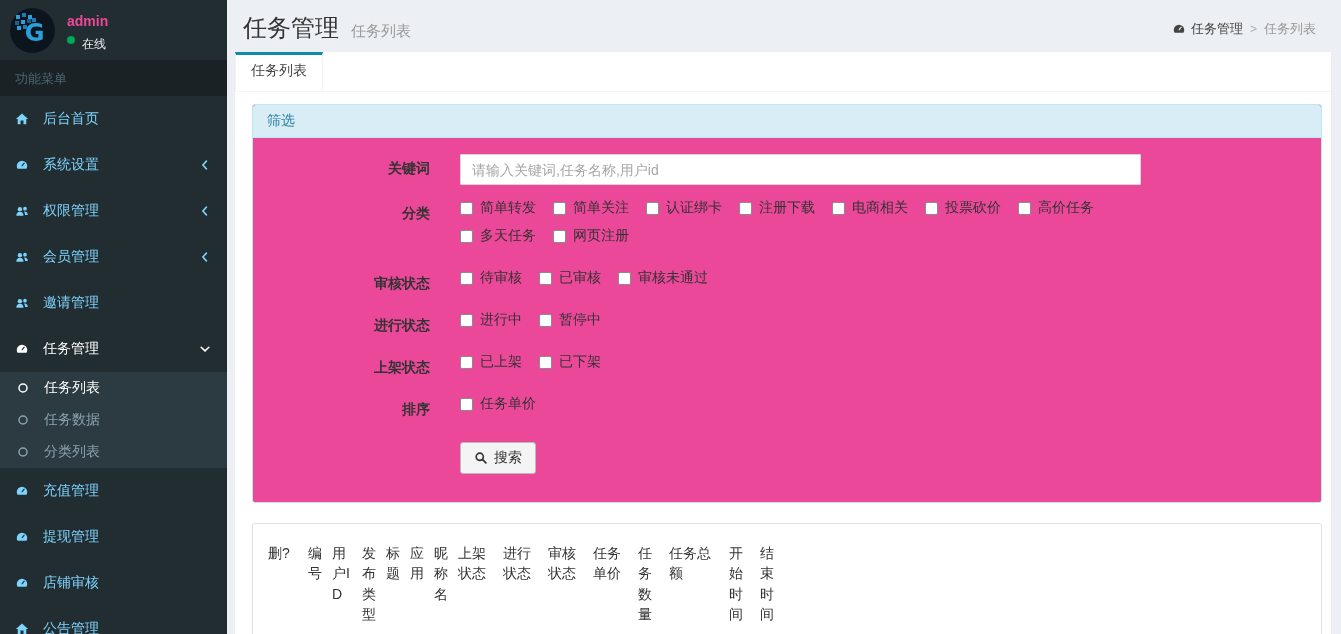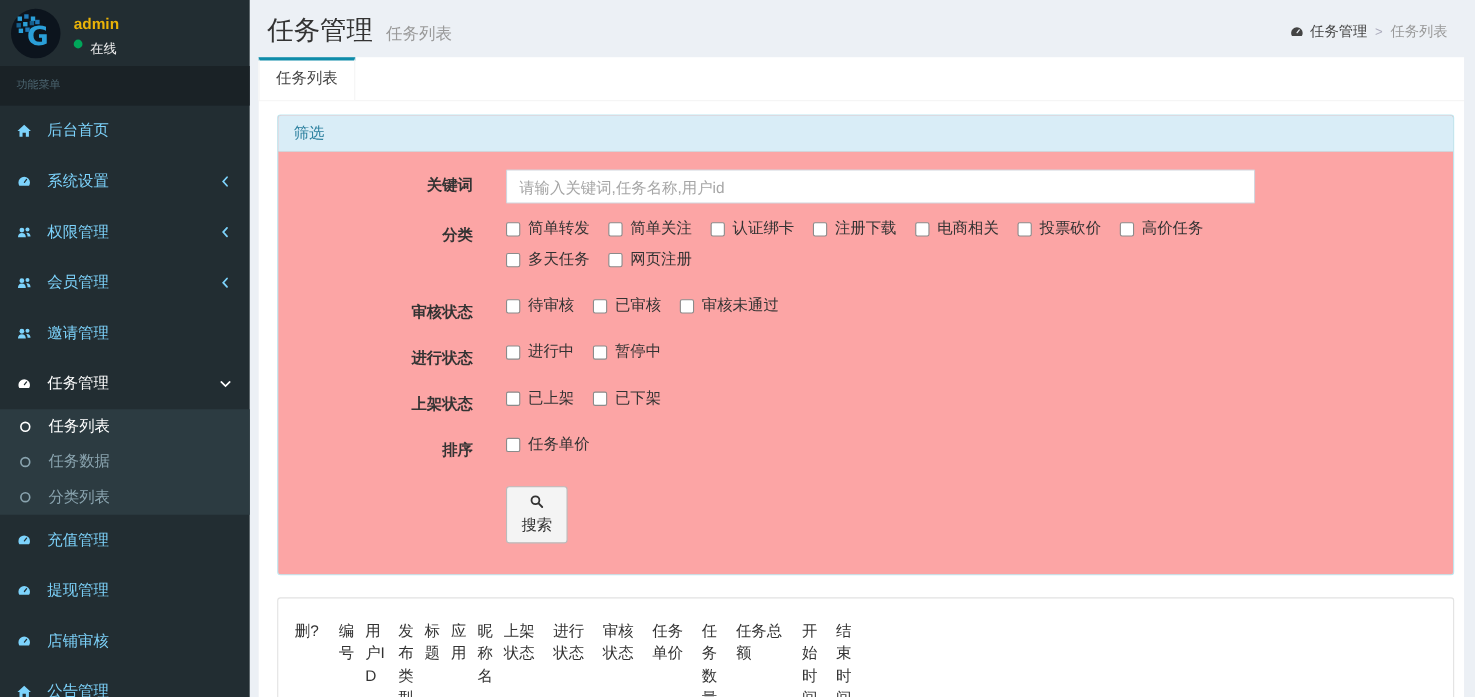--- a/index.html
+++ b/index.html
@@ -26,25 +26,25 @@
     font-family: "DejaVu Sans", sans-serif;
   }
   .logo::before {
     content: ""; position: absolute; width: 4px; height: 4px; background: #2a9fd8;
     top: 7px; left: 6px;
     box-shadow: 6px -2px 0 #1f79b8, 12px 0 0 #2a9fd8, -1px 6px 0 #15608f,
                 5px 5px 0 #2a9fd8, 11px 4px 0 #15608f, 16px 3px 0 #1f79b8,
                 1px 11px 0 #2a9fd8, 7px 10px 0 #1f79b8;
   }
   .user-info { padding-top: 5px; }
-  .user-name { color: #eab308; font-weight: bold; font-size: 14px; margin-bottom: 7px; }
+  .user-name { color: #ec4899; font-weight: bold; font-size: 14px; margin-bottom: 7px; }
   .user-status { color: #f1f1f1; font-size: 12px; display: flex; align-items: flex-start; }
   .online-dot { width: 8px; height: 8px; border-radius: 50%; background: #00a65a; display: inline-block; margin-right: 7px; }
   .sidebar-heading {
-    background: #1a2226; color: #4b646f; font-size: 10px;
+    background: #1a2226; color: #4b646f; font-size: 13px;
     padding: 10px 15px; height: 36px;
   }
   .sidebar-menu { list-style: none; }
   .menu-item > .menu-link {
     display: flex; align-items: center; padding: 14px 15px;
     color: #7dd3fc; cursor: pointer; font-size: 14px;
   }
   .menu-item.active > .menu-link { color: #fff; }
   .menu-icon { width: 21px; margin-right: 7px; display: inline-flex; }
   .menu-arrow { margin-left: auto; display: inline-flex; }
@@ -76,21 +76,21 @@
   .tab {
     padding: 9px 15px 0 15px; font-size: 14px; color: #444; cursor: pointer;
     background: #fff;
   }
   .tab.active {
     border-top: 3px solid #0e8ba9; border-left: 1px solid #f4f4f4;
     border-right: 1px solid #f4f4f4; padding-top: 7px;
   }
   .tab-content { padding: 12px 9px 12px 17px; }
   
-  .filter-panel { border: 1px solid #bce8f1; border-radius: 3px; margin-bottom: 20px; background: #fca5a5; }
+  .filter-panel { border: 1px solid #bce8f1; border-radius: 3px; margin-bottom: 20px; background: #ec4899; }
   .filter-heading {
     background: #d9edf7; color: #2a7f9e; padding: 7px 14px; font-size: 14px;
     border-bottom: 1px solid #bce8f1; border-radius: 3px 3px 0 0;
   }
   .filter-body { padding: 16px 15px 14px 15px; }
   .form-row { display: flex; margin-bottom: 14px; }
   .form-label {
     width: 176px; flex-shrink: 0; text-align: right; font-weight: bold;
     color: #333; padding: 6px 14px 0 0; font-size: 14px;
   }
@@ -105,21 +105,20 @@
   .cb-item { display: flex; align-items: center; margin-right: 17px; cursor: pointer; color: #333; }
   .cb-box {
     width: 13px; height: 13px; background: #fff; border: 1px solid #8b8b8b;
     border-radius: 2px; margin-right: 7px; flex-shrink: 0;
   }
   .search-btn {
     display: inline-flex; align-items: center; gap: 6px; cursor: pointer;
     background: #f4f4f4; border: 1px solid #bbb; border-radius: 3px;
     color: #333; font-size: 14px; padding: 6px 13px; margin-top: 5px;
     font-family: "Liberation Sans", "DejaVu Sans", sans-serif;
-    flex-direction: column;
   }
   
   .table-panel {
     border: 1px solid #e2e2e2; border-radius: 3px; background: #fff;
     padding: 10px 10px; min-height: 100px;
   }
   .data-table { width: 100%; border-collapse: collapse; }
   .data-table th {
     font-weight: normal; font-size: 14px; color: #333; text-align: left;
     vertical-align: top; padding: 9px 5px; word-break: break-all; line-height: 1.45;

